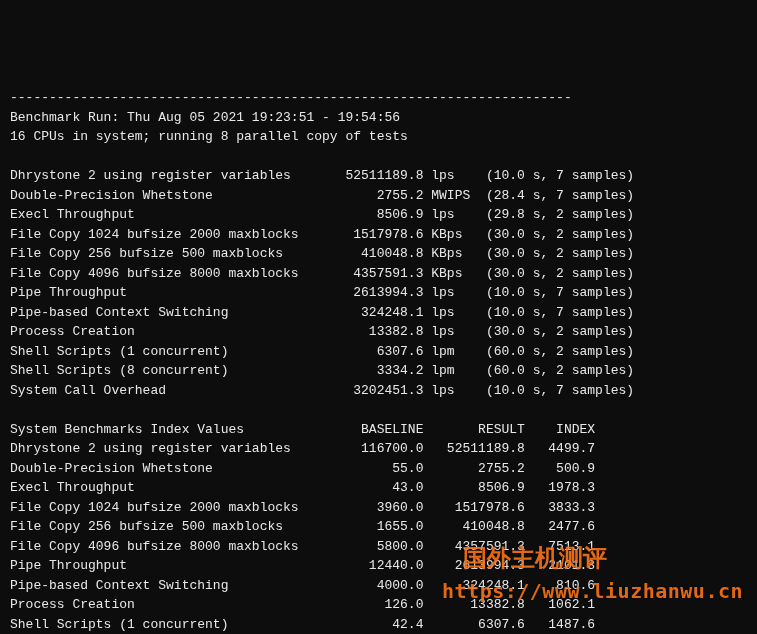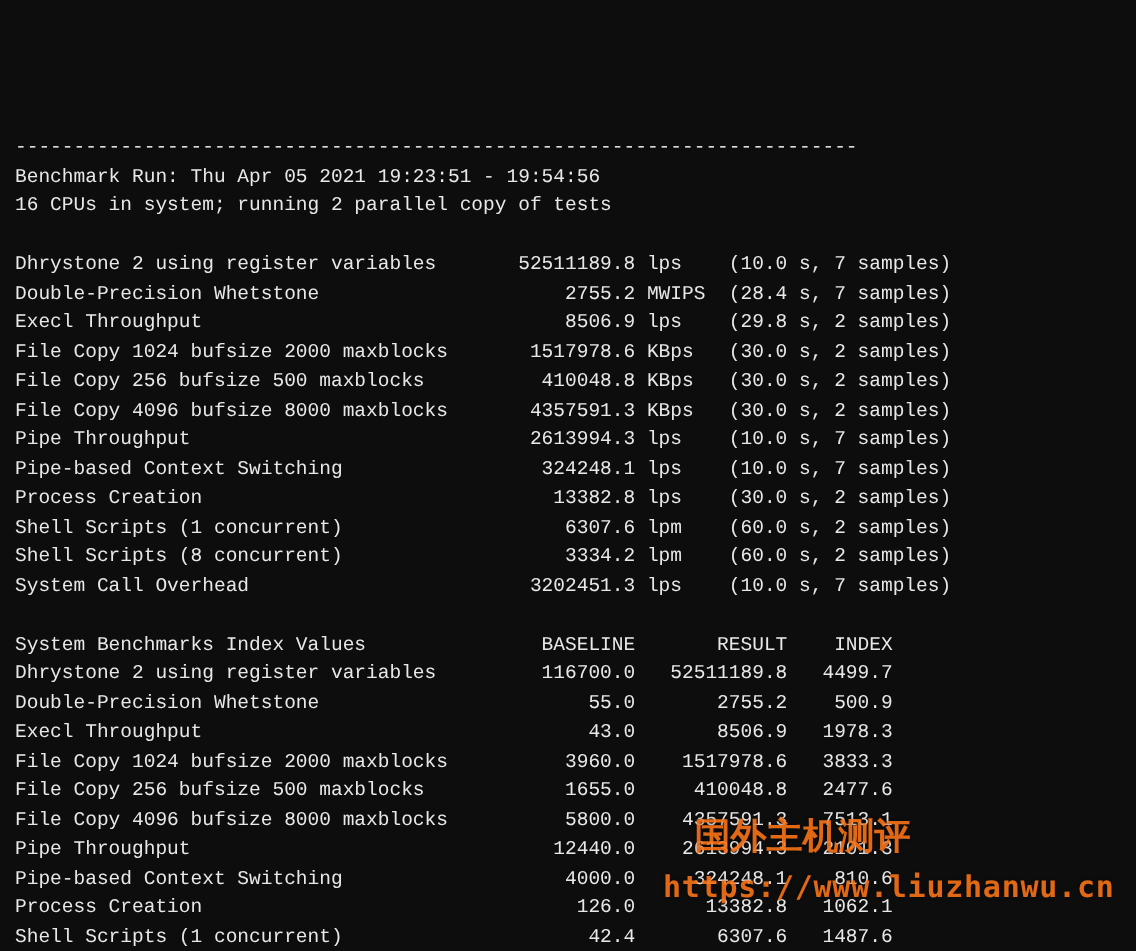--- a/index.html
+++ b/index.html
@@ -42,22 +42,22 @@
     letter-spacing: 0.5px;
     margin-left: 40px;
   }
 </style>
 </head>
 <body>
 
 
 
 <div><span class="hr">------------------------------------------------------------------------</span>
-<span>Benchmark Run: Thu Apr 05 2021 19:23:51 - 19:54:56</span>
-<span>16 CPUs in system; running 2 parallel copy of tests</span>
+<span>Benchmark Run: Thu Aug 05 2021 19:23:51 - 19:54:56</span>
+<span>16 CPUs in system; running 8 parallel copy of tests</span>
 
 <span id="results-block">Dhrystone 2 using register variables       52511189.8 lps    (10.0 s, 7 samples)
 Double-Precision Whetstone                     2755.2 MWIPS  (28.4 s, 7 samples)
 Execl Throughput                               8506.9 lps    (29.8 s, 2 samples)
 File Copy 1024 bufsize 2000 maxblocks       1517978.6 KBps   (30.0 s, 2 samples)
 File Copy 256 bufsize 500 maxblocks          410048.8 KBps   (30.0 s, 2 samples)
 File Copy 4096 bufsize 8000 maxblocks       4357591.3 KBps   (30.0 s, 2 samples)
 Pipe Throughput                             2613994.3 lps    (10.0 s, 7 samples)
 Pipe-based Context Switching                 324248.1 lps    (10.0 s, 7 samples)
 Process Creation                              13382.8 lps    (30.0 s, 2 samples)

